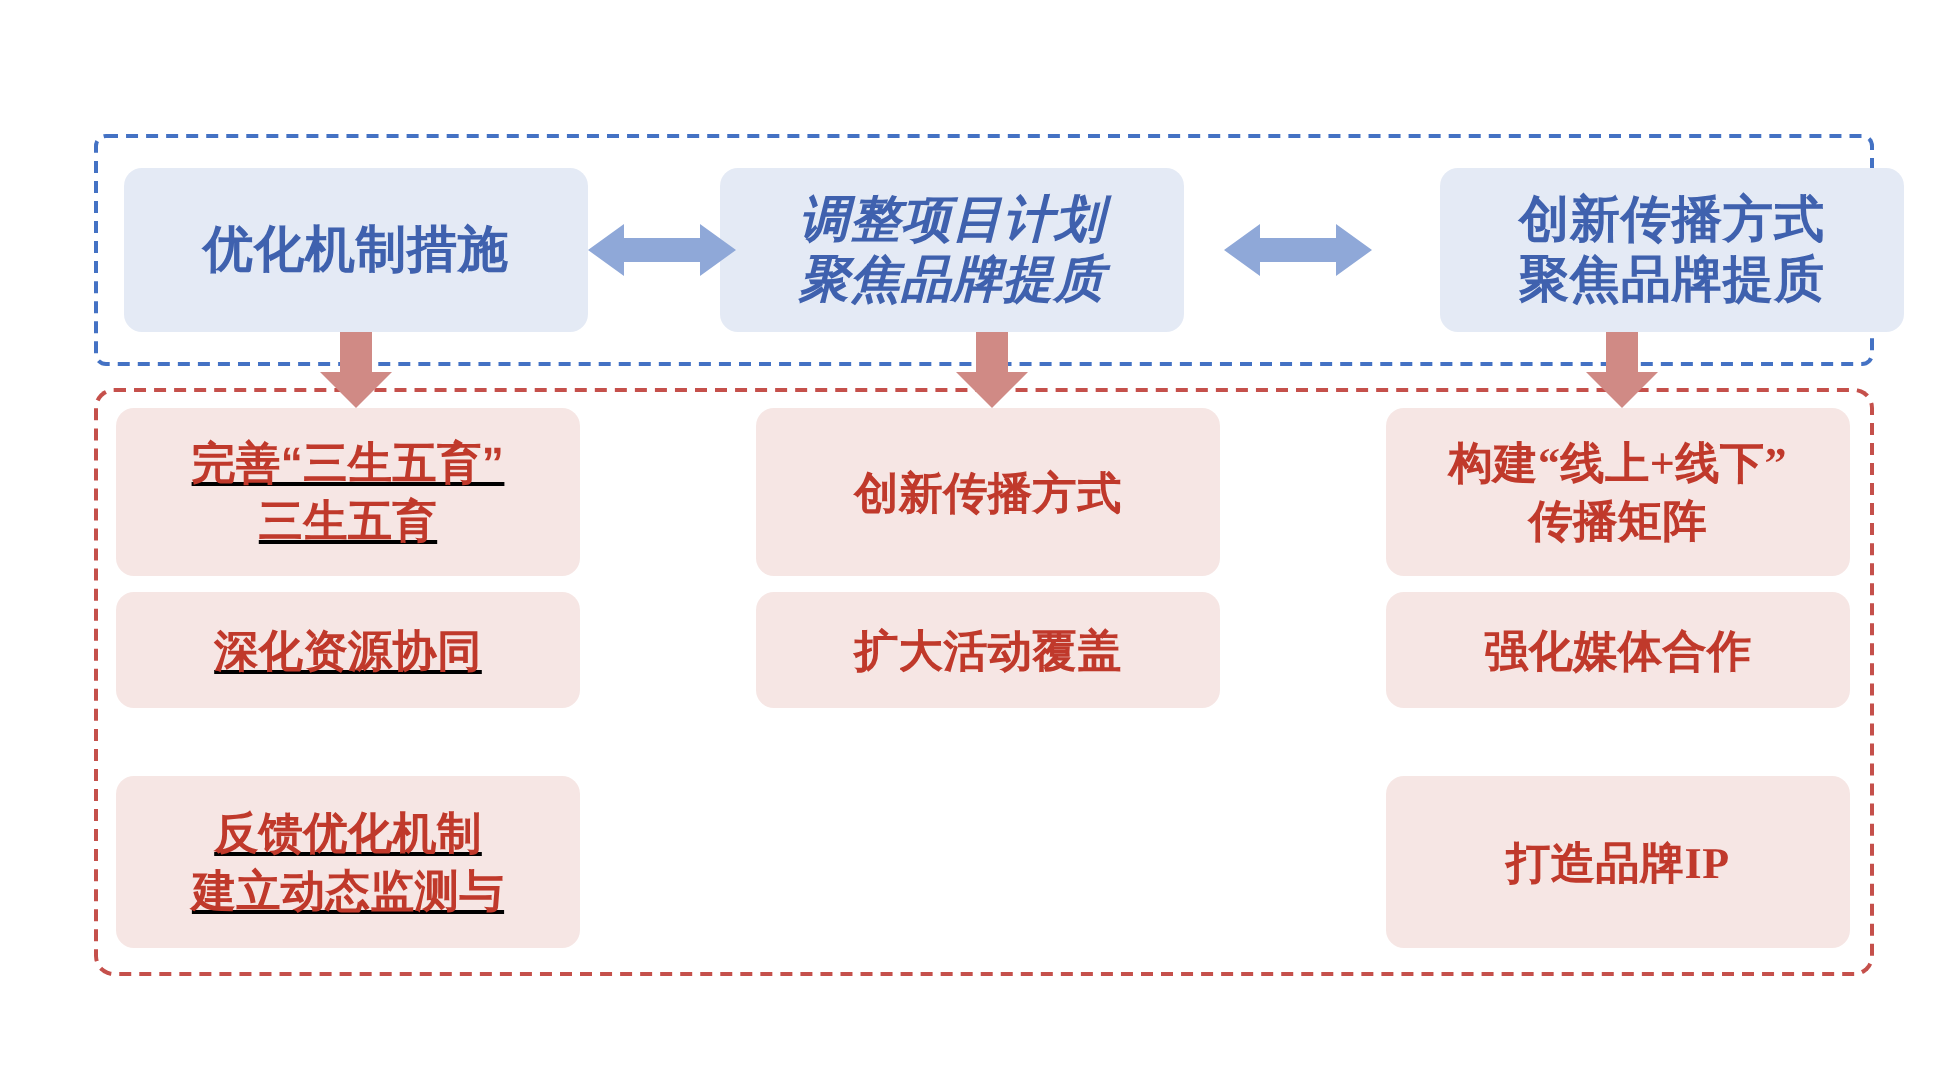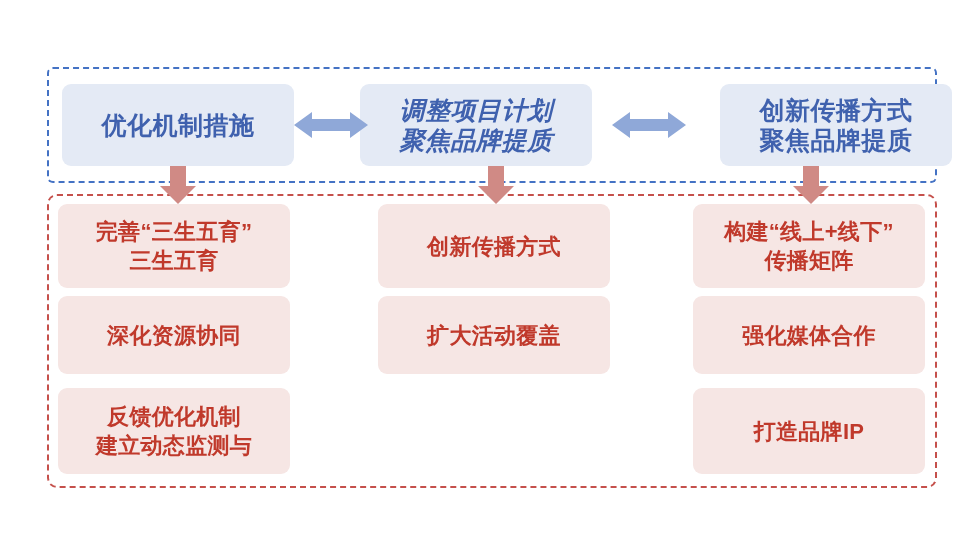--- a/index.html
+++ b/index.html
@@ -102,25 +102,25 @@
     box-sizing: border-box;
   }
   .measure-box .line {
     color: #C0392B;
     font-size: 22px;
     font-weight: bold;
     line-height: 29px;
     white-space: nowrap;
     letter-spacing: 0.3px;
   }
-  .measure-box.c1 { left: 58px; }
+  .measure-box.c1 { left: 58px; text-decoration: underline; }
   .measure-box.c2 { left: 378px; }
-  .measure-box.c3 { left: 693px; }
+  .measure-box.c3 { left: 693px; font-family: Liberation Serif, serif; }
   .measure-box.r1 { top: 204px; height: 84px; }
-  .measure-box.r2 { top: 296px; height: 78px; }
+  .measure-box.r2 { top: 296px; height: 58px; }
   .measure-box.r3 { top: 388px; height: 86px; }
 </style>
 </head>
 <body>
 
 <div id="canvas">
 
   <div class="group-top"></div>
 
   <div class="group-bottom"></div>

